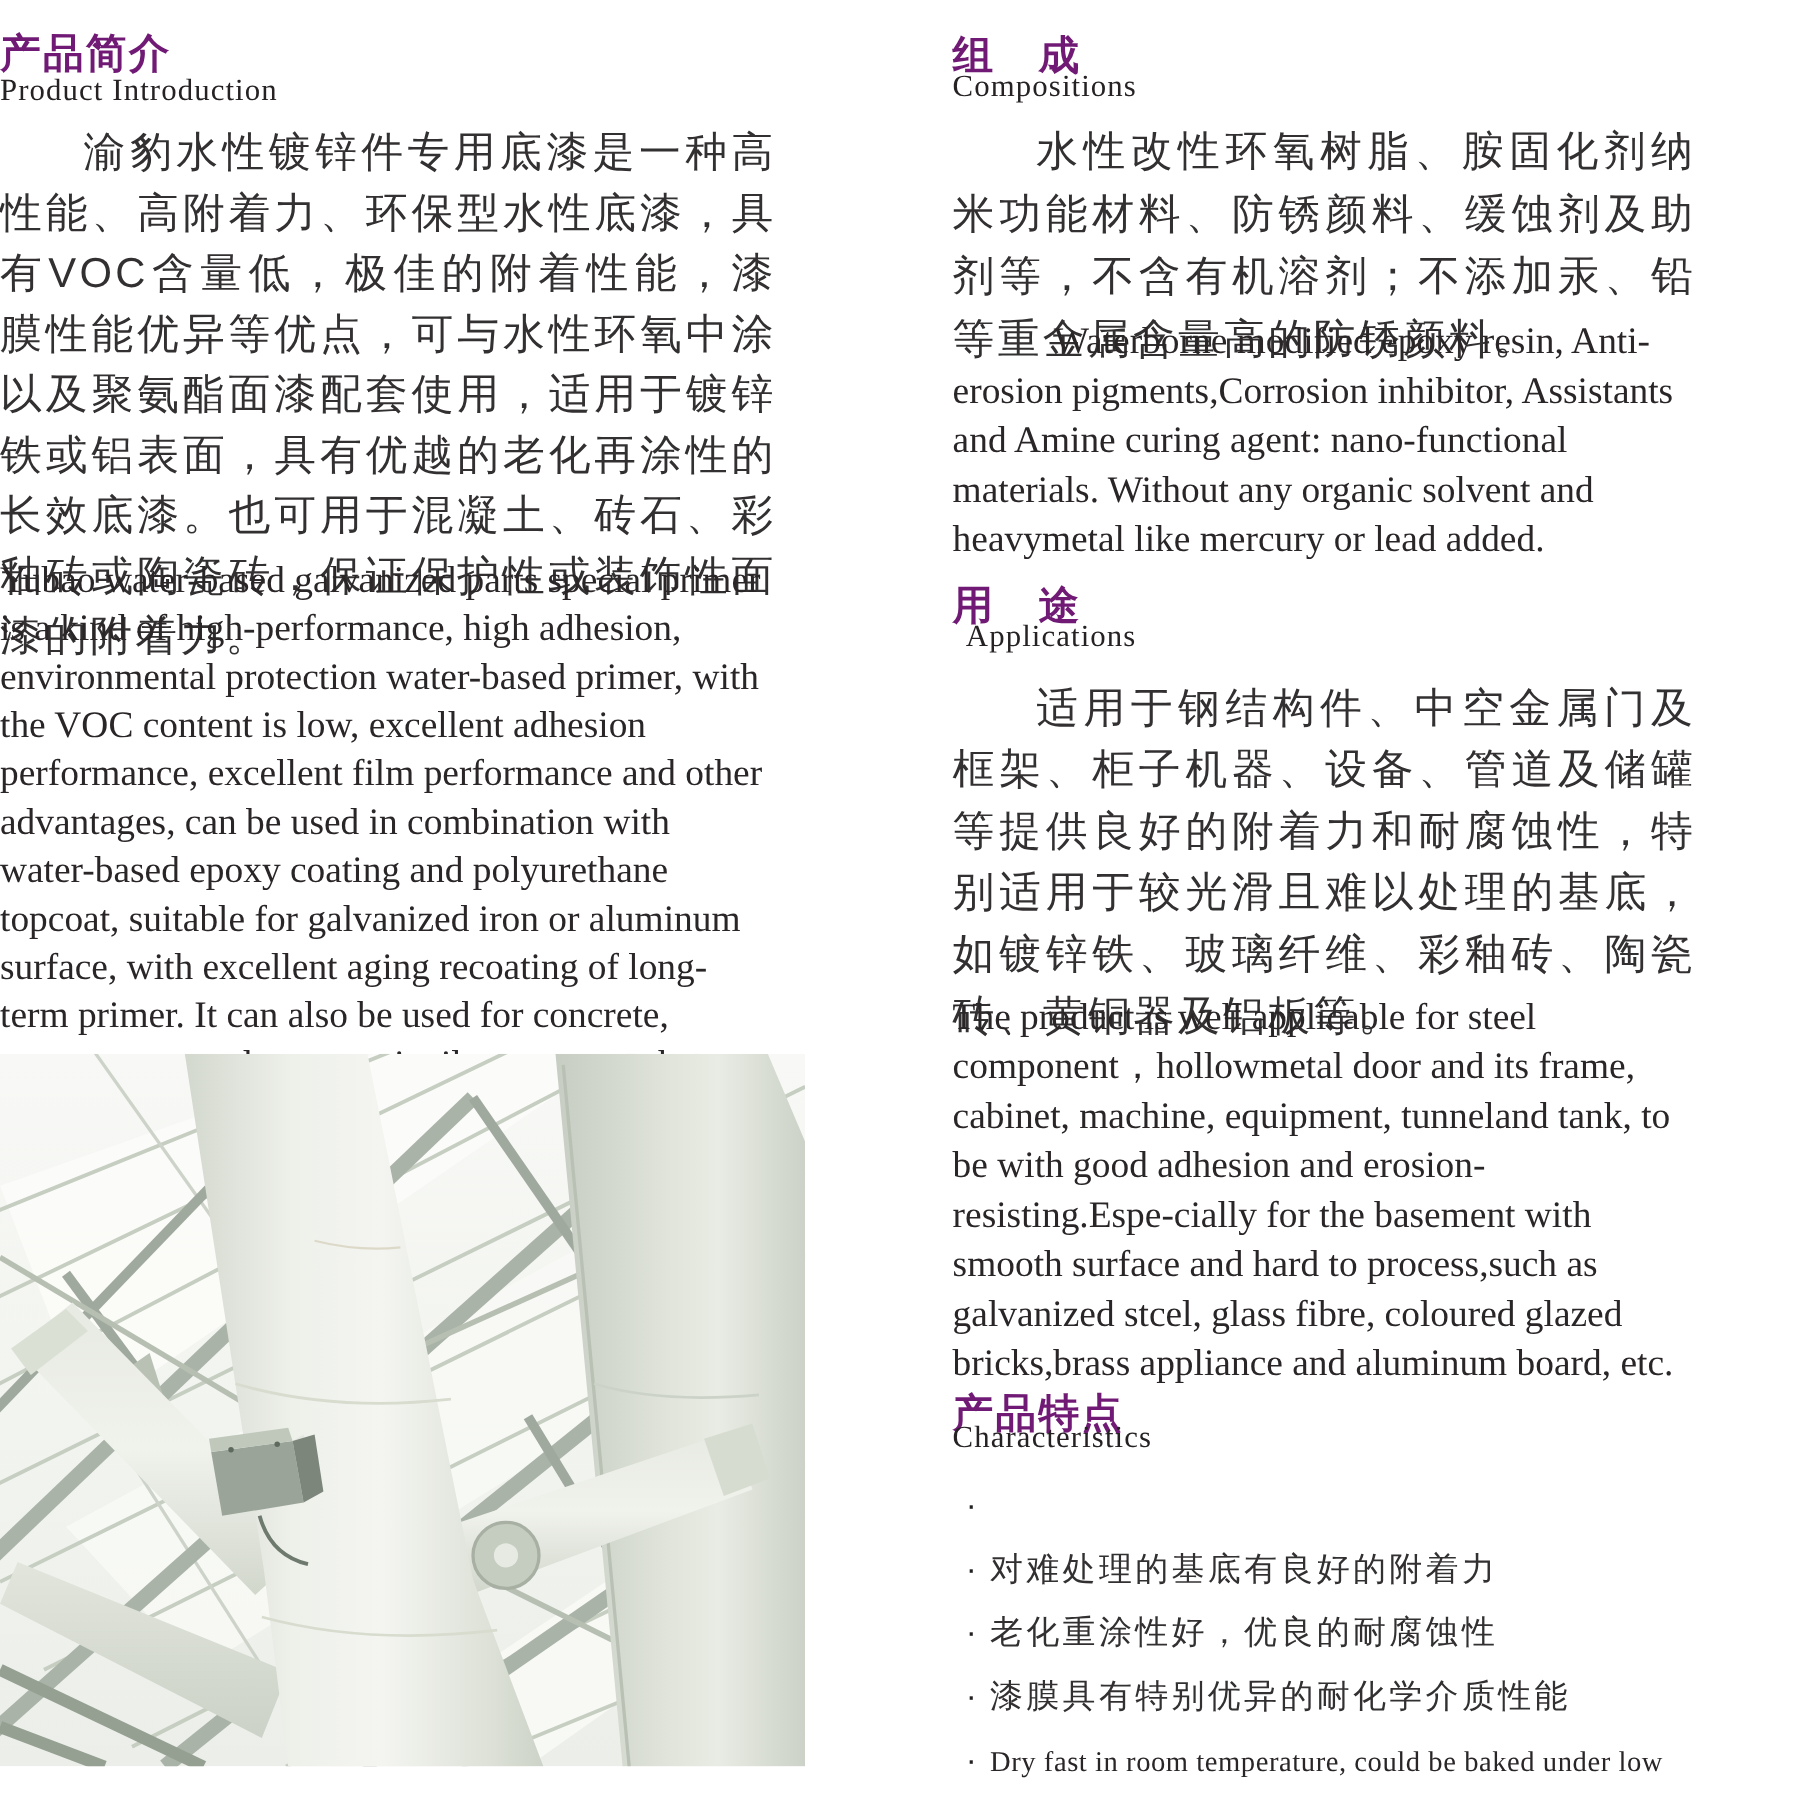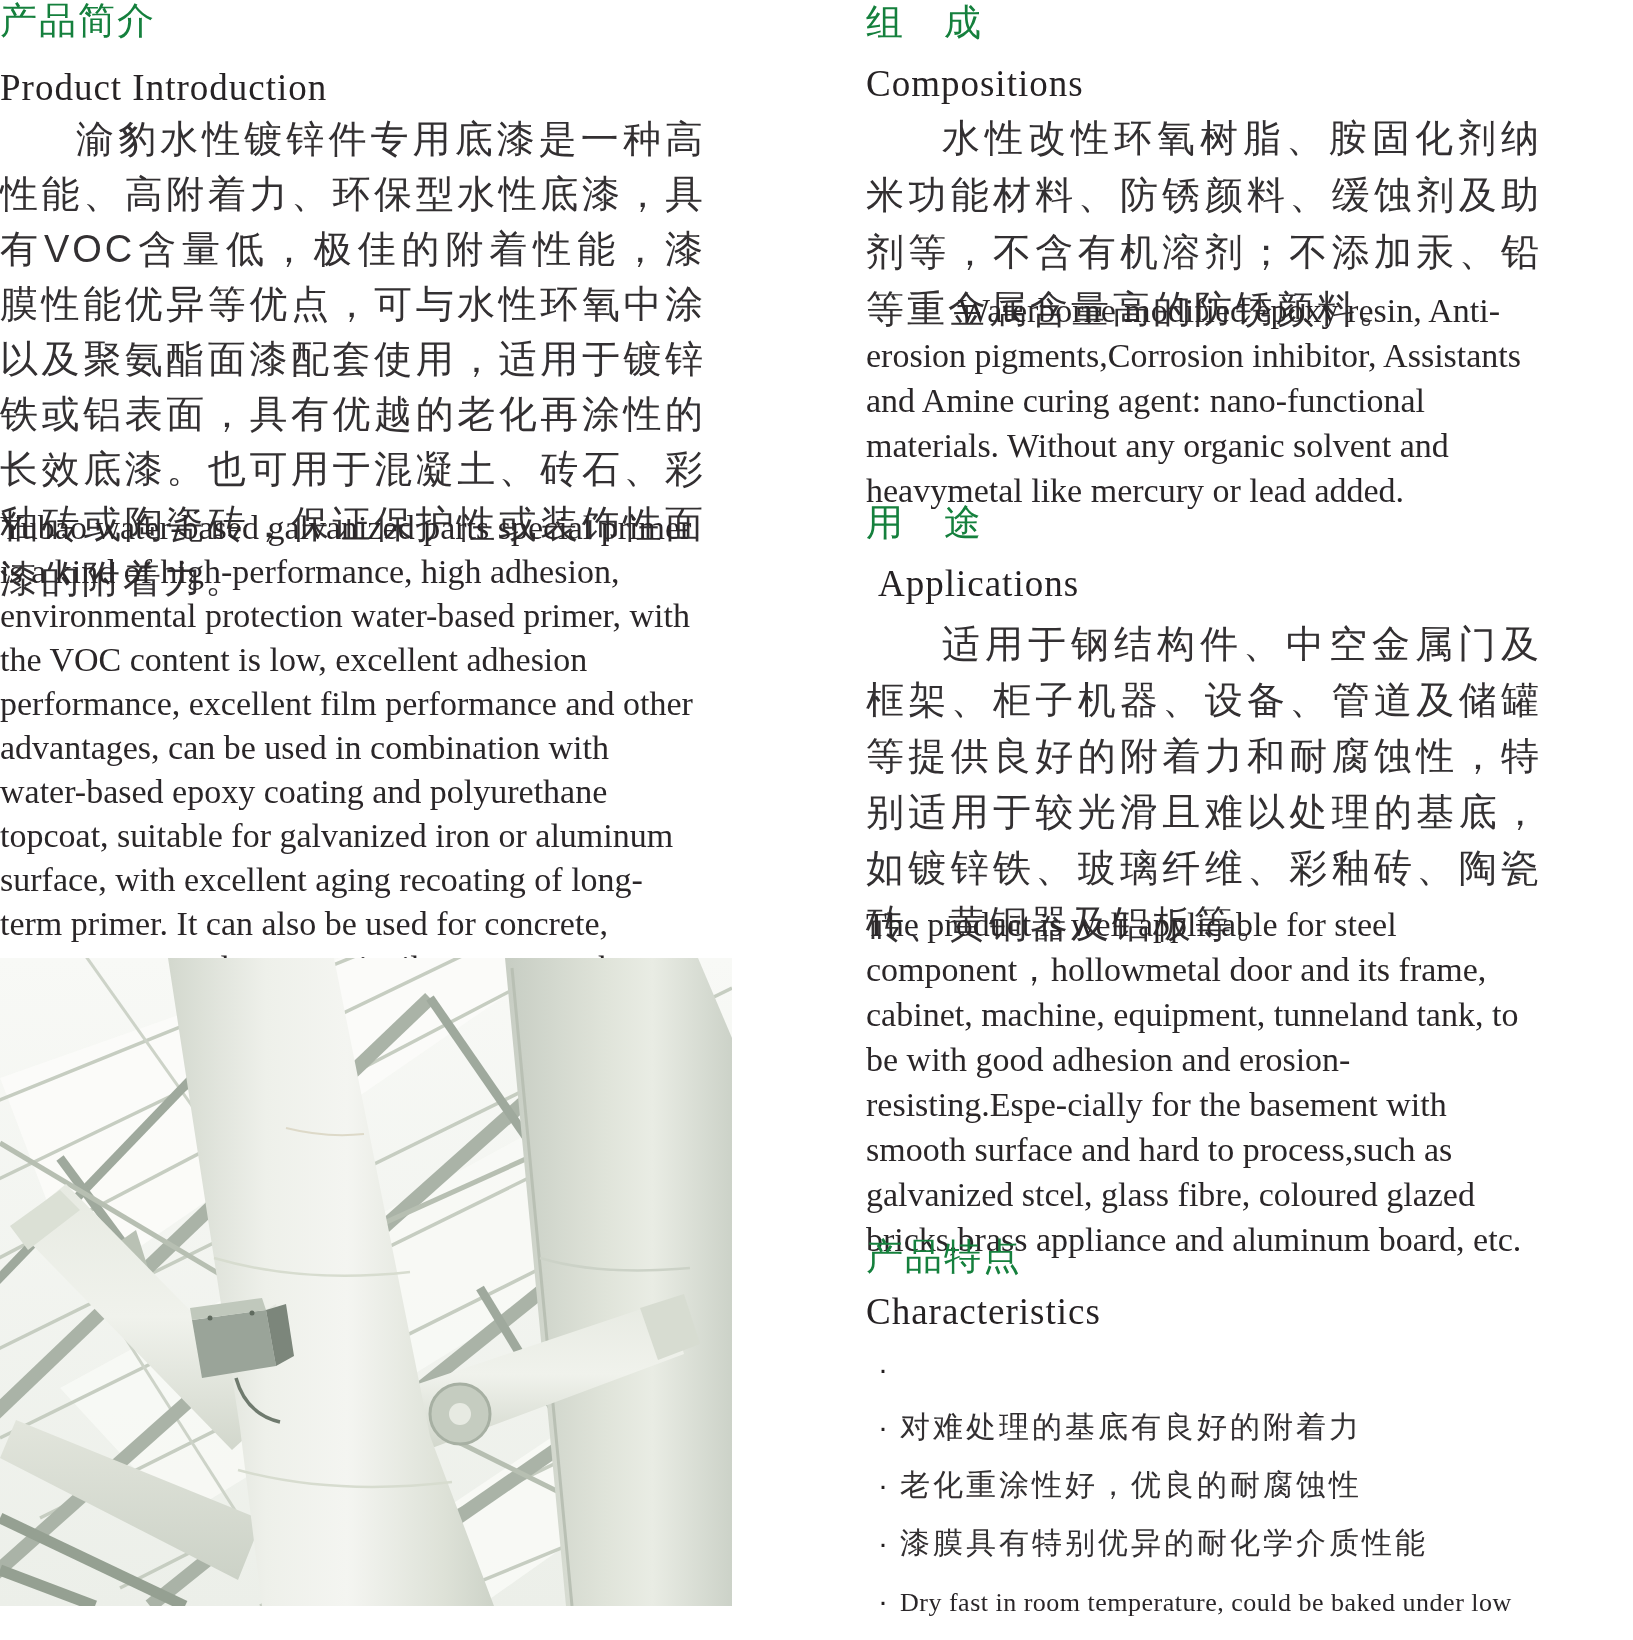--- a/index.html
+++ b/index.html
@@ -3,22 +3,22 @@
 <meta charset="utf-8">
 <style>
   html,body{margin:0;padding:0;background:#ffffff;}
   body{width:1633px;height:1640px;overflow:hidden;
        font-family:"Liberation Sans",sans-serif;color:#231f20;}
   .page{position:relative;width:1633px;height:1640px;background:#fff;}
   .col{position:absolute;top:0;}
   .col-left{left:0;width:712px;}
   .col-right{left:866px;width:676px;}
   .blk{position:absolute;left:0;}
-  .zh-heading{font-size:37px;font-weight:400;color:#15803d;letter-spacing:2px;line-height:1.15;}
-  .en-subhead{font-family:"Liberation Serif",serif;font-size:37px;font-weight:400;
+  .zh-heading{font-size:37px;font-weight:700;color:#701a75;letter-spacing:2px;line-height:1.15;margin-top:28px;}
+  .en-subhead{font-family:"Liberation Serif",serif;font-size:28px;font-weight:400;
               color:#262224;letter-spacing:1px;line-height:1.2;}
   .zh-body{font-size:38px;color:#333032;letter-spacing:3px;text-align:justify;
            text-justify:inter-character;font-weight:400;}
   .zh-body.indent{text-indent:2em;}
   .en-body{font-family:"Liberation Serif",serif;font-size:34px;color:#2a2628;
            line-height:44px;text-align:left;}
   .lh55{line-height:55px;}
   .lh56{line-height:56px;}
   .lh57{line-height:57px;}
   .bullets{list-style:none;margin:0;padding:0;}

